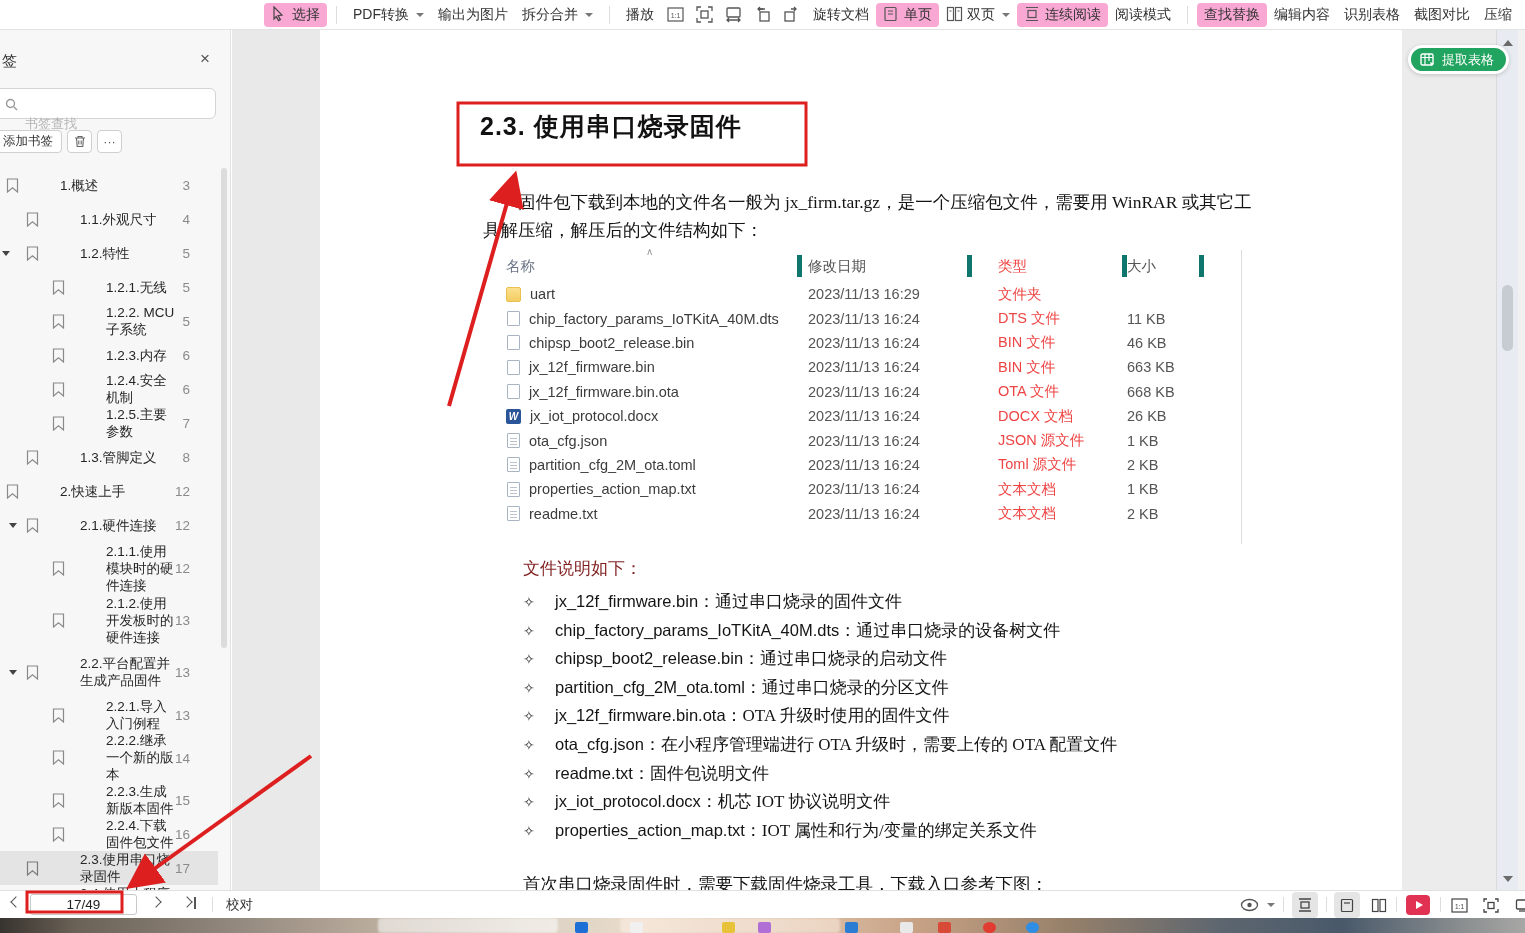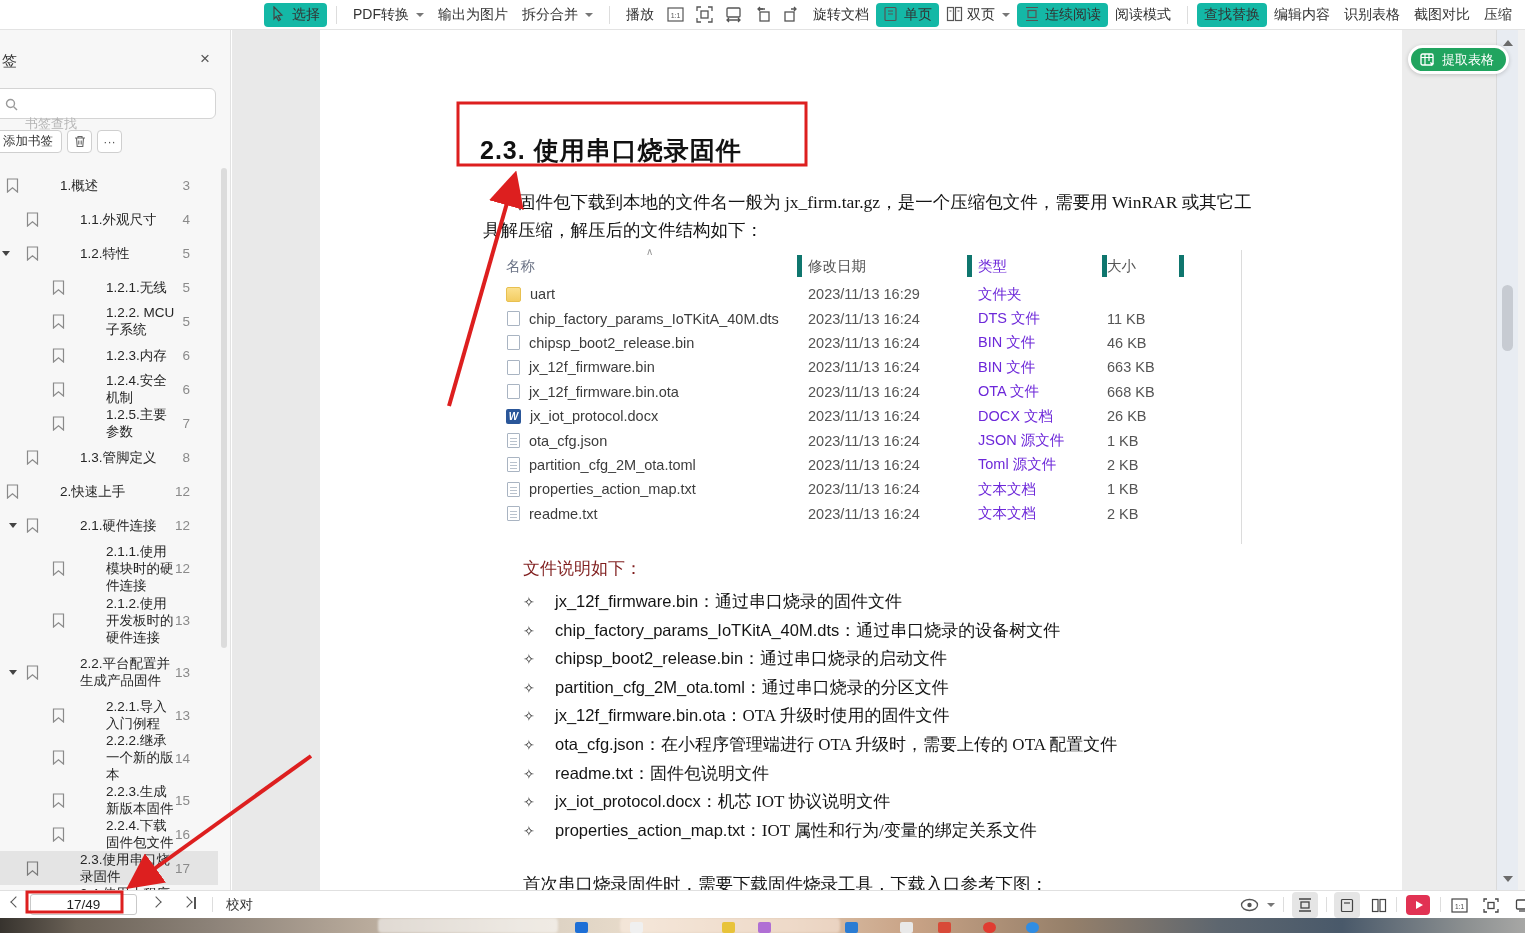--- a/index.html
+++ b/index.html
@@ -4,21 +4,21 @@
 <style>
   * { margin:0; padding:0; box-sizing:border-box; }
   html,body { width:1525px; height:933px; overflow:hidden; background:#fff;
     font-family:"Liberation Sans","DejaVu Sans",sans-serif; }
 
   
   .toolbar { position:absolute; left:0; top:0; width:1525px; height:30px; background:#fff;
     border-bottom:1px solid #e3e3e3; display:flex; align-items:center; padding-left:264px; z-index:5; }
   .tb-btn { display:inline-flex; align-items:center; gap:4px; padding:0 7px; height:24px;
     border-radius:4px; font-size:14px; color:#333; white-space:nowrap; cursor:default; }
-  .tb-btn.active { background:#14b8a6;text-align:center; }
+  .tb-btn.active { background:#f9a8d4;text-align:center; }
   .tb-sep { width:1px; height:18px; background:#ddd; margin:0 9px; flex:none; }
   .dd { width:0; height:0; border-left:4px solid transparent; border-right:4px solid transparent;
     border-top:4px solid #777; margin-left:3px; }
   .tb-ico { width:17px; height:17px; flex:none; }
   .tb-ico svg { display:block; }
   .tb-iconbtn { padding:0 6px; }
 
   
   .sidebar { position:absolute; left:0; top:30px; width:231px; height:860px; background:#f7f7f7;
     border-right:1px solid #e2e2e2; overflow:hidden; }
@@ -46,42 +46,42 @@
   .bm-label { line-height:17px;margin-left:32px; }
   .bm-page { position:absolute; right:28px; top:50%; transform:translateY(-50%); color:#8a8a8a; font-size:13.5px; }
   .exp { position:absolute; width:0; height:0; border-top:5px solid #444; border-left:4px solid transparent;
     border-right:4px solid transparent; left:9px; top:50%; margin-top:-2px; }
   .sb-thumb { position:absolute; right:3px; top:138px; width:6px; height:480px; background:#dcdcdc; border-radius:3px; }
 
   
   .viewport { position:absolute; left:232px; top:30px; width:1293px; height:860px; background:#e9e9e9; }
   .page { position:absolute; left:320px; top:30px; width:1082px; height:860px; background:#fff; overflow:hidden; z-index:1; }
   .right-strip { position:absolute; left:1402px; top:30px; width:94px; height:860px; background:#ececec; z-index:1; }
-  .doc-title { position:absolute; left:160px; top:104px; font-size:25px; font-weight:bold; color:#111;
+  .doc-title { position:absolute; left:160px; top:80px; font-size:25px; font-weight:bold; color:#111;
     font-family:"Liberation Sans","DejaVu Sans",sans-serif; letter-spacing:1px; }
   .doc-para { position:absolute; left:163px; top:158px; width:774px; font-size:17.5px; line-height:28px;
     color:#141414; text-indent:2em; font-family:"Liberation Serif","DejaVu Serif",serif; }
   .doc-bullets { position:absolute; left:203px; top:524px; width:800px;
     font-family:"Liberation Serif","DejaVu Serif",serif; }
   .doc-intro { font-size:17px; color:#7f1d1d; line-height:30px; height:36px; }
   .bul-row { display:flex; align-items:baseline; height:28.6px; font-size:17px; color:#141414; }
   .bul-mark { width:32px; flex:none; font-size:14px; color:#333; }
   .bul-file { font-family:"Liberation Sans","DejaVu Sans",sans-serif; font-size:16.5px; }
   .doc-closing { position:absolute; left:203px; top:842px; font-size:17.5px; color:#141414;
     font-family:"Liberation Serif","DejaVu Serif",serif; }
 
   
   .filetable { position:absolute; left:180px; top:220px; width:742px; height:294px; background:#fff;
     border-right:1px solid #dcdcdc; font-size:14.5px; }
   .ft-head { display:flex; height:32px; align-items:center; color:#6b7386; }
   .ft-head > span { border-right:5px solid #0f766e; height:22px; line-height:22px; }
   .ft-row { display:flex; height:24.4px; align-items:center; color:#3c3c3c; }
   .ft-name { width:302px; padding-left:6px; display:flex; align-items:center; overflow:hidden; white-space:nowrap; }
   .ft-date { width:170px; padding-left:6px; color:#555; }
-  .ft-type { width:135px; padding-left:6px; color:#6d28d9; }
+  .ft-type { width:135px; padding-left:6px; color:#ef4444;margin-left:20px; }
   .ft-size { width:77px; text-align:left; padding-right:4px; color:#555; }
   .sort-caret { position:absolute; left:146px; top:-4px; color:#999; font-size:10px; }
   .fi { width:15px; height:15px; margin-right:9px; flex:none; position:relative; }
   .fi.folder { background:linear-gradient(#fbe08e,#f3cd62); border-radius:2px; border:1px solid #e8c050; }
   .fi.file, .fi.text, .fi.json { width:13px; height:15px; background:#fff; border:1px solid #a9b4c2; border-radius:1px; margin-left:1px; }
   .fi.text::before, .fi.json::before { content:""; position:absolute; left:2px; right:2px; top:4px; height:1px;
     background:#b9c2cd; box-shadow:0 3px 0 #b9c2cd, 0 6px 0 #b9c2cd; }
   .fi.word { background:#2a5699; border-radius:2px; color:#fff; font-size:10px; font-weight:bold;
     display:flex; align-items:center; justify-content:center; }
 

